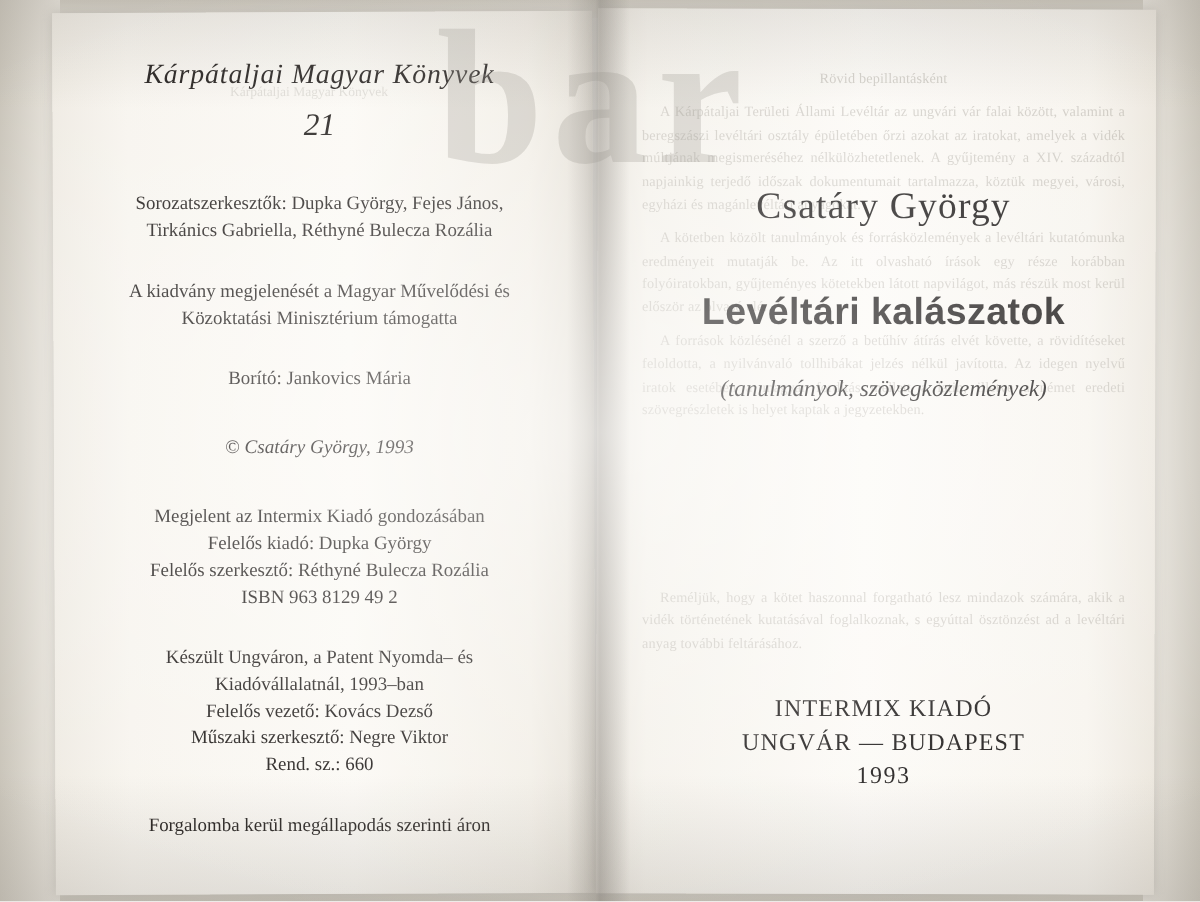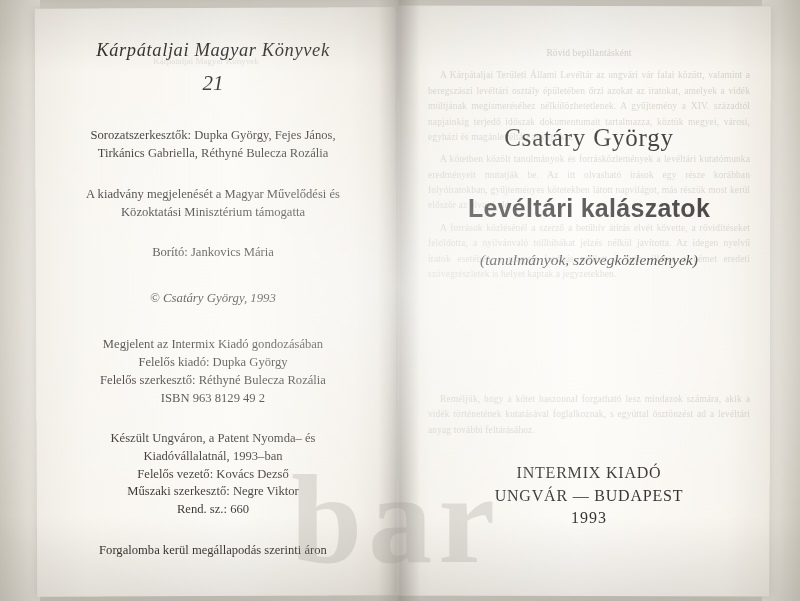--- a/index.html
+++ b/index.html
@@ -199,21 +199,21 @@
   }
 
   
   .watermark {
     position: absolute;
     left: 0;
     top: 0;
     width: 800px;
     height: 601px;
     display: flex;
-    align-items: flex-end;
+    align-items: flex-start;
     justify-content: center;
     pointer-events: none;
   }
   .watermark span {
     font-family: "Liberation Serif", serif;
     font-size: 128px;
     font-weight: bold;
     color: rgba(150,146,138,0.26);
     letter-spacing: 6px;
     transform: translate(-4px, -8px);

